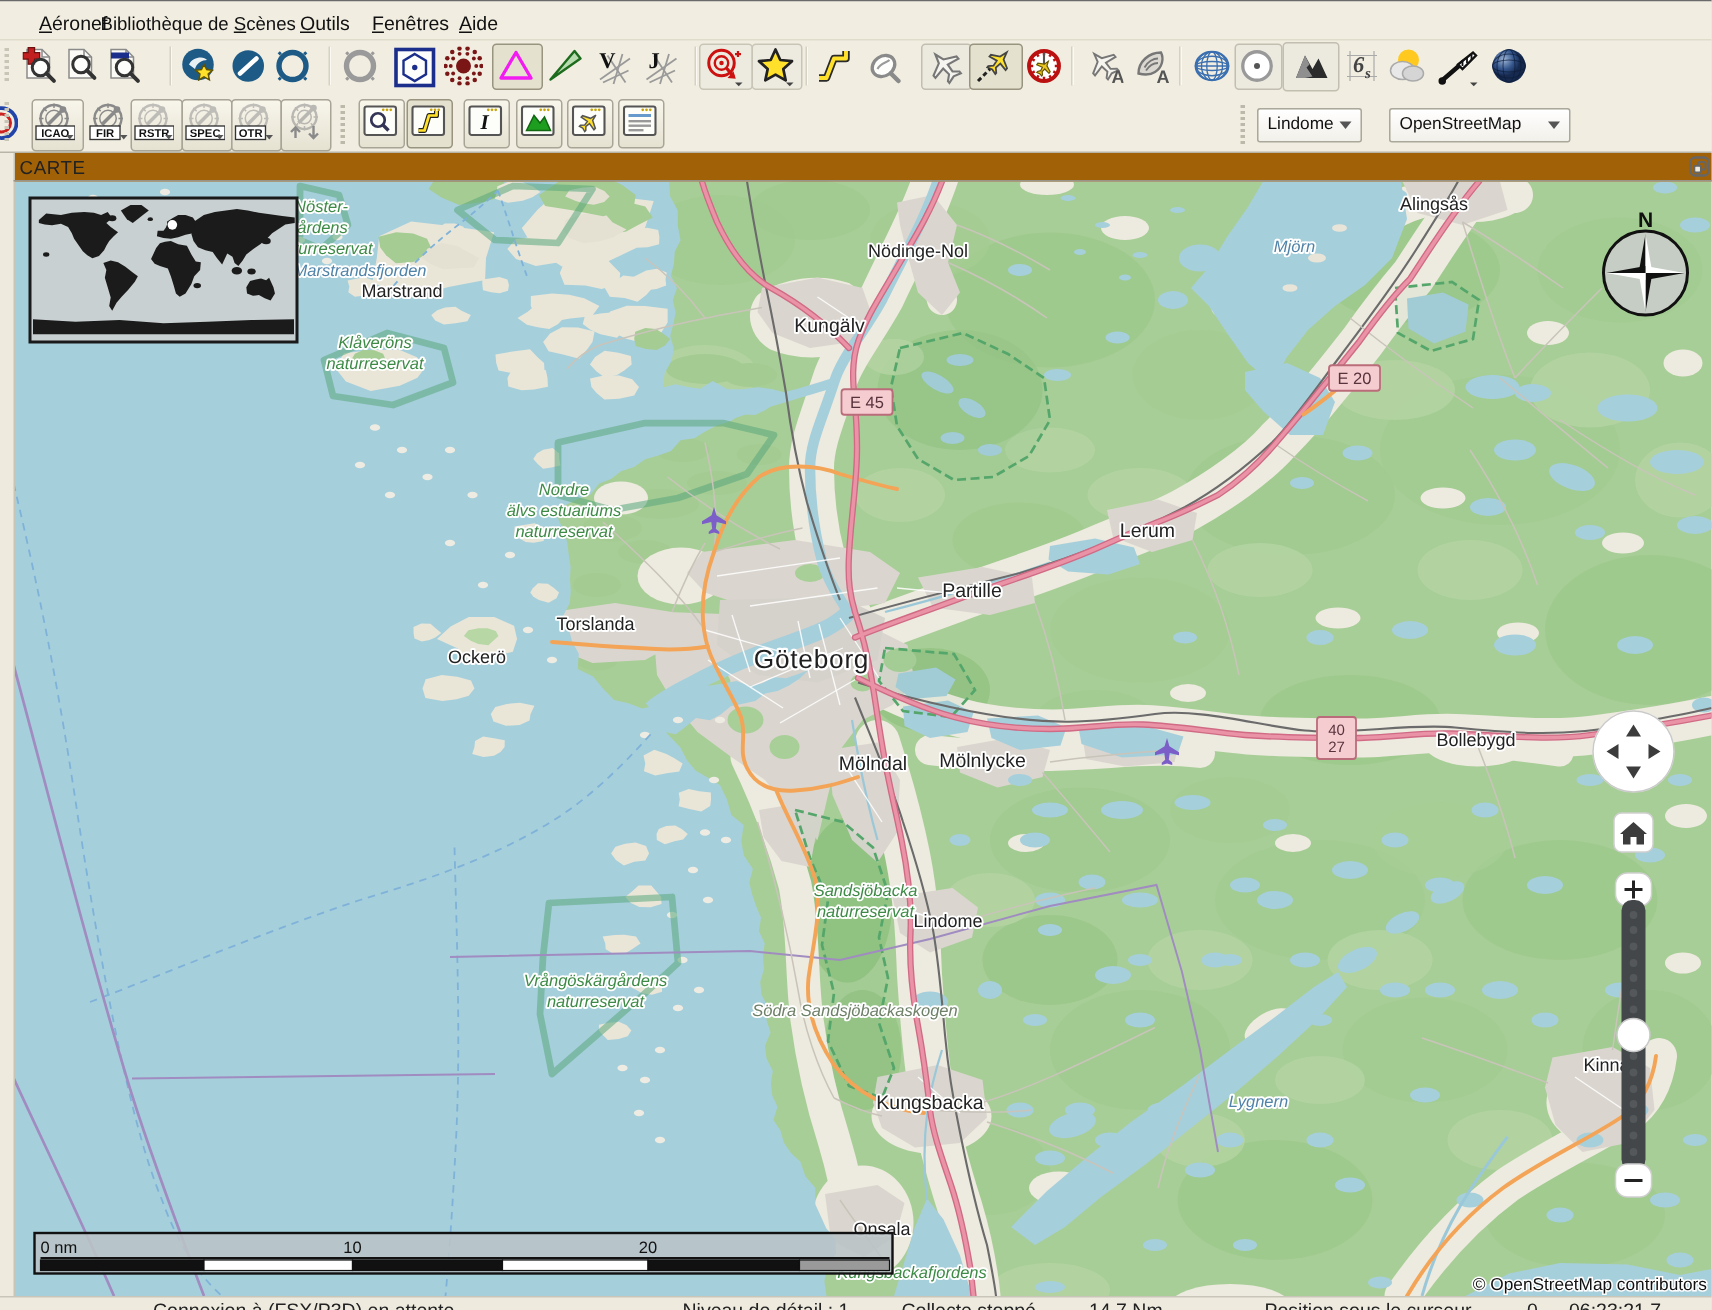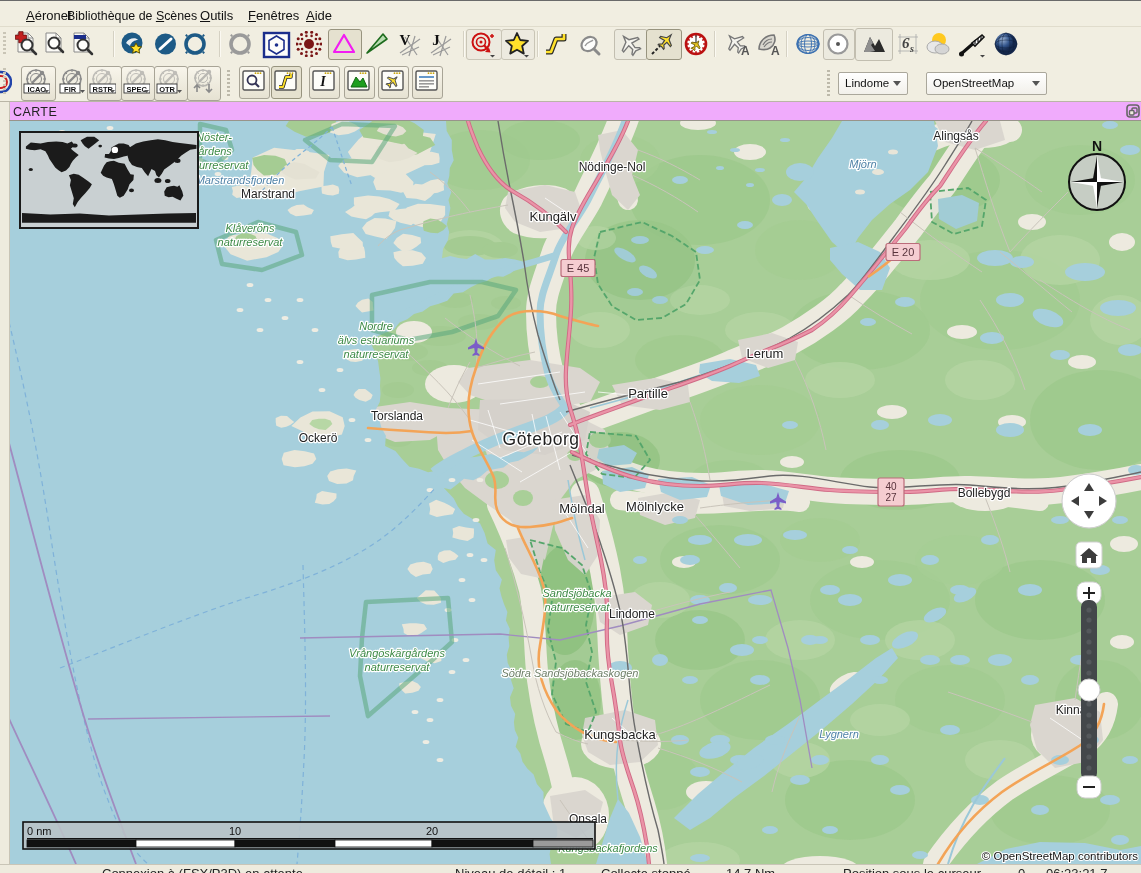--- a/index.html
+++ b/index.html
@@ -1,21 +1,21 @@
 <!DOCTYPE html>
 <html><head><meta charset="utf-8">
 <style>
 html,body{margin:0;padding:0;width:1141px;height:873px;overflow:hidden;background:#efecdf;
 font-family:"Liberation Sans",sans-serif;}
 .abs{position:absolute;}
 #menubar{position:absolute;left:0;top:1px;width:100%;height:25px;background:#f1eee1;}
 .mi{position:absolute;top:7px;font-size:13px;color:#111;}
 #tb1{position:absolute;left:0;top:26px;width:100%;height:36px;background:#f1eee1;border-top:1px solid #e0dccc;}
 #tb2{position:absolute;left:0;top:62px;width:100%;height:39px;background:#f1eee1;border-bottom:1px solid #b9b5a6;}
-#carte{position:absolute;left:0;top:102px;width:100%;height:19px;background:#f0abfc;}
+#carte{position:absolute;left:0;top:102px;width:100%;height:19px;background:#a16207;}
 #leftstrip{position:absolute;left:0;top:102px;width:9px;height:762px;background:#eeebde;border-right:1px solid #c8c4b6;}
 #statusbar{position:absolute;left:0;top:864px;width:100%;height:9px;background:#eeebde;border-top:1px solid #c9c5b7;}
 .st{position:absolute;top:866px;font-size:13px;color:#222;}
 .sep1{position:absolute;top:31px;width:1px;height:26px;background:#d5d1c3;border-right:1px solid #fbf9f2;}
 .btn{position:absolute;border:1px solid #a8a496;border-radius:3px;background:linear-gradient(#f8f5eb,#e6e2d2);}
 .btnc{position:absolute;border:1px solid #98947f;border-radius:3px;background:#e5e1cf;}
 .combo{position:absolute;top:72px;height:21px;background:linear-gradient(#ffffff,#f2f0ea);border:1px solid #aaa79b;border-radius:2px;font-size:11.5px;color:#111;}
 .combo span{position:absolute;left:6px;top:4px;}
 .combo .arr{position:absolute;right:6px;top:8px;width:0;height:0;border-left:4px solid transparent;border-right:4px solid transparent;border-top:5px solid #555;}
 </style></head><body>

